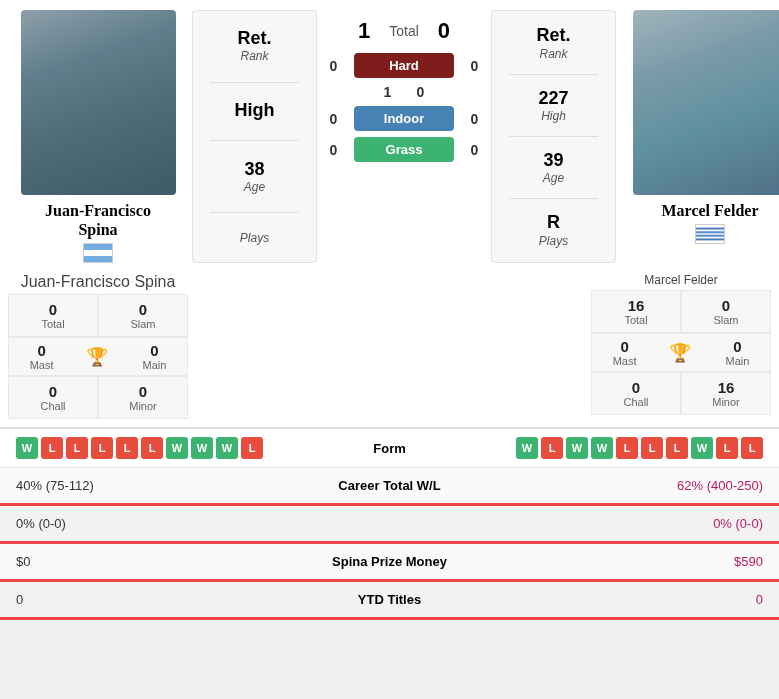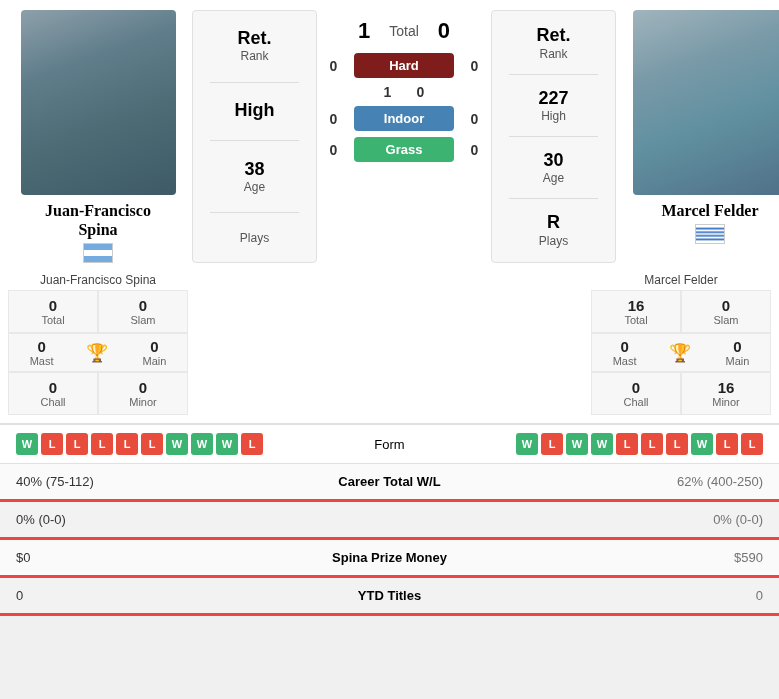--- a/index.html
+++ b/index.html
@@ -97,20 +97,21 @@
 
     .stat-value {
       font-size: 18px;
       font-weight: bold;
     }
 
     .stat-label {
       font-size: 12px;
       color: #555;
       text-align: center;
+      font-style: italic;
     }
 
     .stat-divider {
       width: 80%;
       height: 1px;
       background: #ddd;
     }
 
     .total-row {
       display: flex;
@@ -189,21 +190,21 @@
     .form-badges-left, .form-badges-right {
       display: flex;
       gap: 3px;
       flex: 1;
     }
     .form-badges-right { justify-content: flex-end; }
 
     .form-label {
       width: 120px;
       text-align: center;
-      font-weight: normal;
+      font-weight: bold;
       font-size: 13px;
       flex-shrink: 0;
     }
 
     .badge {
       width: 22px;
       height: 22px;
       border-radius: 3px;
       display: flex;
       align-items: center;
@@ -236,21 +237,21 @@
       text-align: center;
       font-weight: bold;
       font-size: 13px;
       flex-shrink: 0;
     }
 
     .stat-row-right {
       flex: 1;
       text-align: right;
       font-size: 13px;
-      color: #737373;
+      color: #be185d;
     }
 
     .player-photo-left-img {
       background: linear-gradient(160deg, #8da0aa 0%, #607d8b 30%, #4e6c76 60%, #3d5a66 100%);
       width: 100%;
       height: 100%;
     }
     .player-photo-right-img {
       background: linear-gradient(160deg, #a0b4bc 0%, #7a9aa8 30%, #6090a0 60%, #507088 100%);
       width: 100%;
@@ -381,21 +382,21 @@
         <span class="stat-value">Ret.</span>
         <span class="stat-label">Rank</span>
       </div>
       <div class="stat-divider"></div>
       <div class="stat-item">
         <span class="stat-value">227</span>
         <span class="stat-label">High</span>
       </div>
       <div class="stat-divider"></div>
       <div class="stat-item">
-        <span class="stat-value">30</span>
+        <span class="stat-value">39</span>
         <span class="stat-label">Age</span>
       </div>
       <div class="stat-divider"></div>
       <div class="stat-item">
         <span class="stat-value">R</span>
         <span class="stat-label">Plays</span>
       </div>
     </div>
 
     <div class="player-card">
@@ -404,21 +405,21 @@
       </div>
       <div class="player-name">Marcel Felder</div>
       <div class="flag flag-uru"></div>
     </div>
 
   </div>
 
   <div style="display:flex; gap:4px; padding: 0 8px 8px 8px; background:#fff;">
 
     <div style="width:180px; flex-shrink:0;">
-      <div style="font-size:12px; color:#444; text-align:center; margin-bottom:3px;">Juan-Francisco Spina</div>
+      <div style="font-size:16px; color:#444; text-align:center; margin-bottom:3px;">Juan-Francisco Spina</div>
       <div class="stats-grid-2col">
         <div class="sg2-item">
           <span class="sg2-val">0</span>
           <span class="sg2-lbl">Total</span>
         </div>
         <div class="sg2-item">
           <span class="sg2-val">0</span>
           <span class="sg2-lbl">Slam</span>
         </div>
       </div>

